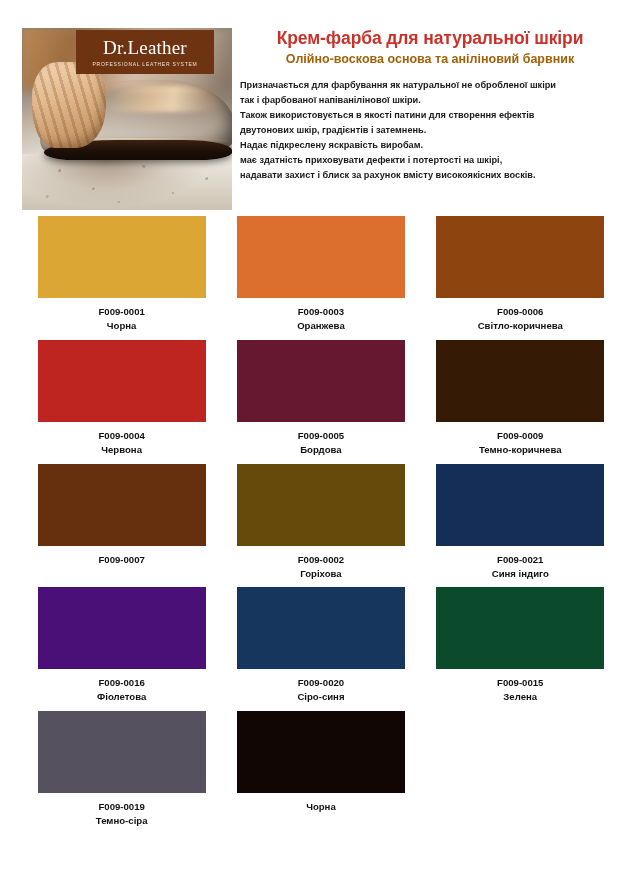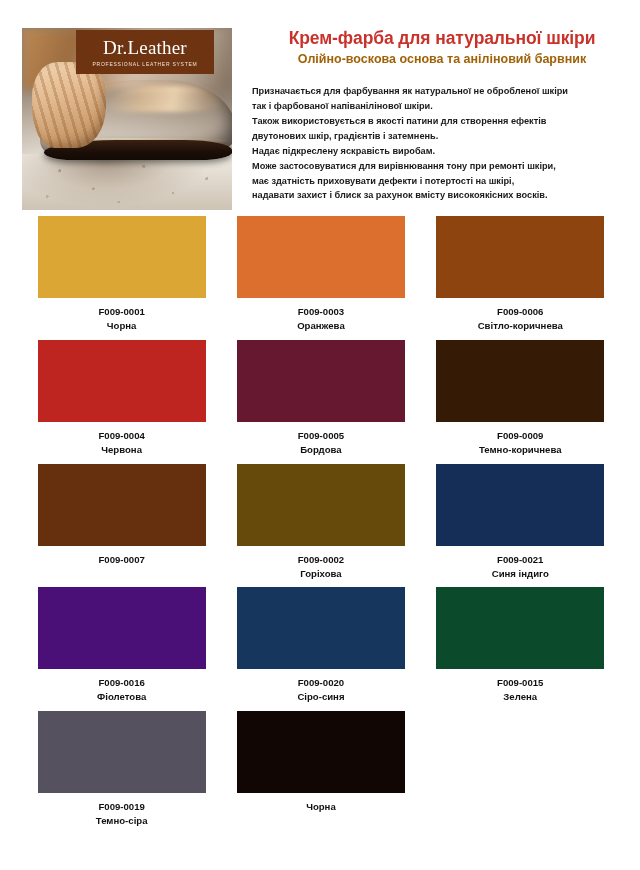--- a/index.html
+++ b/index.html
@@ -159,42 +159,42 @@
   .logo-sub {
     color: #f3e4d6;
     font-size: 5px;
     letter-spacing: .75px;
     margin-top: 4px;
     white-space: nowrap;
   }
 
   .titles {
     position: absolute;
-    left: 230px;
+    left: 218px;
     top: 0;
     width: 380px;
   }
   .title-main {
     color: #c9322b;
     font-size: 17.5px;
     font-weight: bold;
     text-align: center;
     line-height: 1.15;
     letter-spacing: -.1px;
   }
   .title-sub {
     color: #a16207;
     font-size: 12.5px;
     font-weight: bold;
     text-align: center;
     margin-top: 4px;
     line-height: 1.2;
   }
   .desc {
-    margin-top: 17px;
+    margin-top: 11px;
     font-size: 9.2px;
     font-weight: bold;
     line-height: 1.62;
     color: #1a1a1a;
   }
   .desc p { margin: 0; }
 
   
   .grid {
     position: absolute;
@@ -259,21 +259,20 @@
 
     <div class="titles">
       <div class="title-main">Крем-фарба для натуральної шкіри</div>
       <div class="title-sub">Олійно-воскова основа та аніліновий барвник</div>
       <div class="desc">
           <p>Призначається для фарбування як натуральної не обробленої шкіри</p>
           <p>так і фарбованої напіванілінової шкіри.</p>
           <p>Також використовується в якості патини для створення ефектів</p>
           <p>двутонових шкір, градієнтів і затемнень.</p>
           <p>Надає підкреслену яскравість виробам.</p>
-          <p>Може застосовуватися для вирівнювання тону при ремонті шкіри,</p>
           <p>має здатність приховувати дефекти і потертості на шкірі,</p>
           <p>надавати захист і блиск за рахунок вмісту високоякісних восків.</p>
         </div>
     </div>
 
   </div>
 
   <div class="grid">
       <div class="cell">
         <div class="swatch" style="background: rgb(219, 166, 51);"></div>

